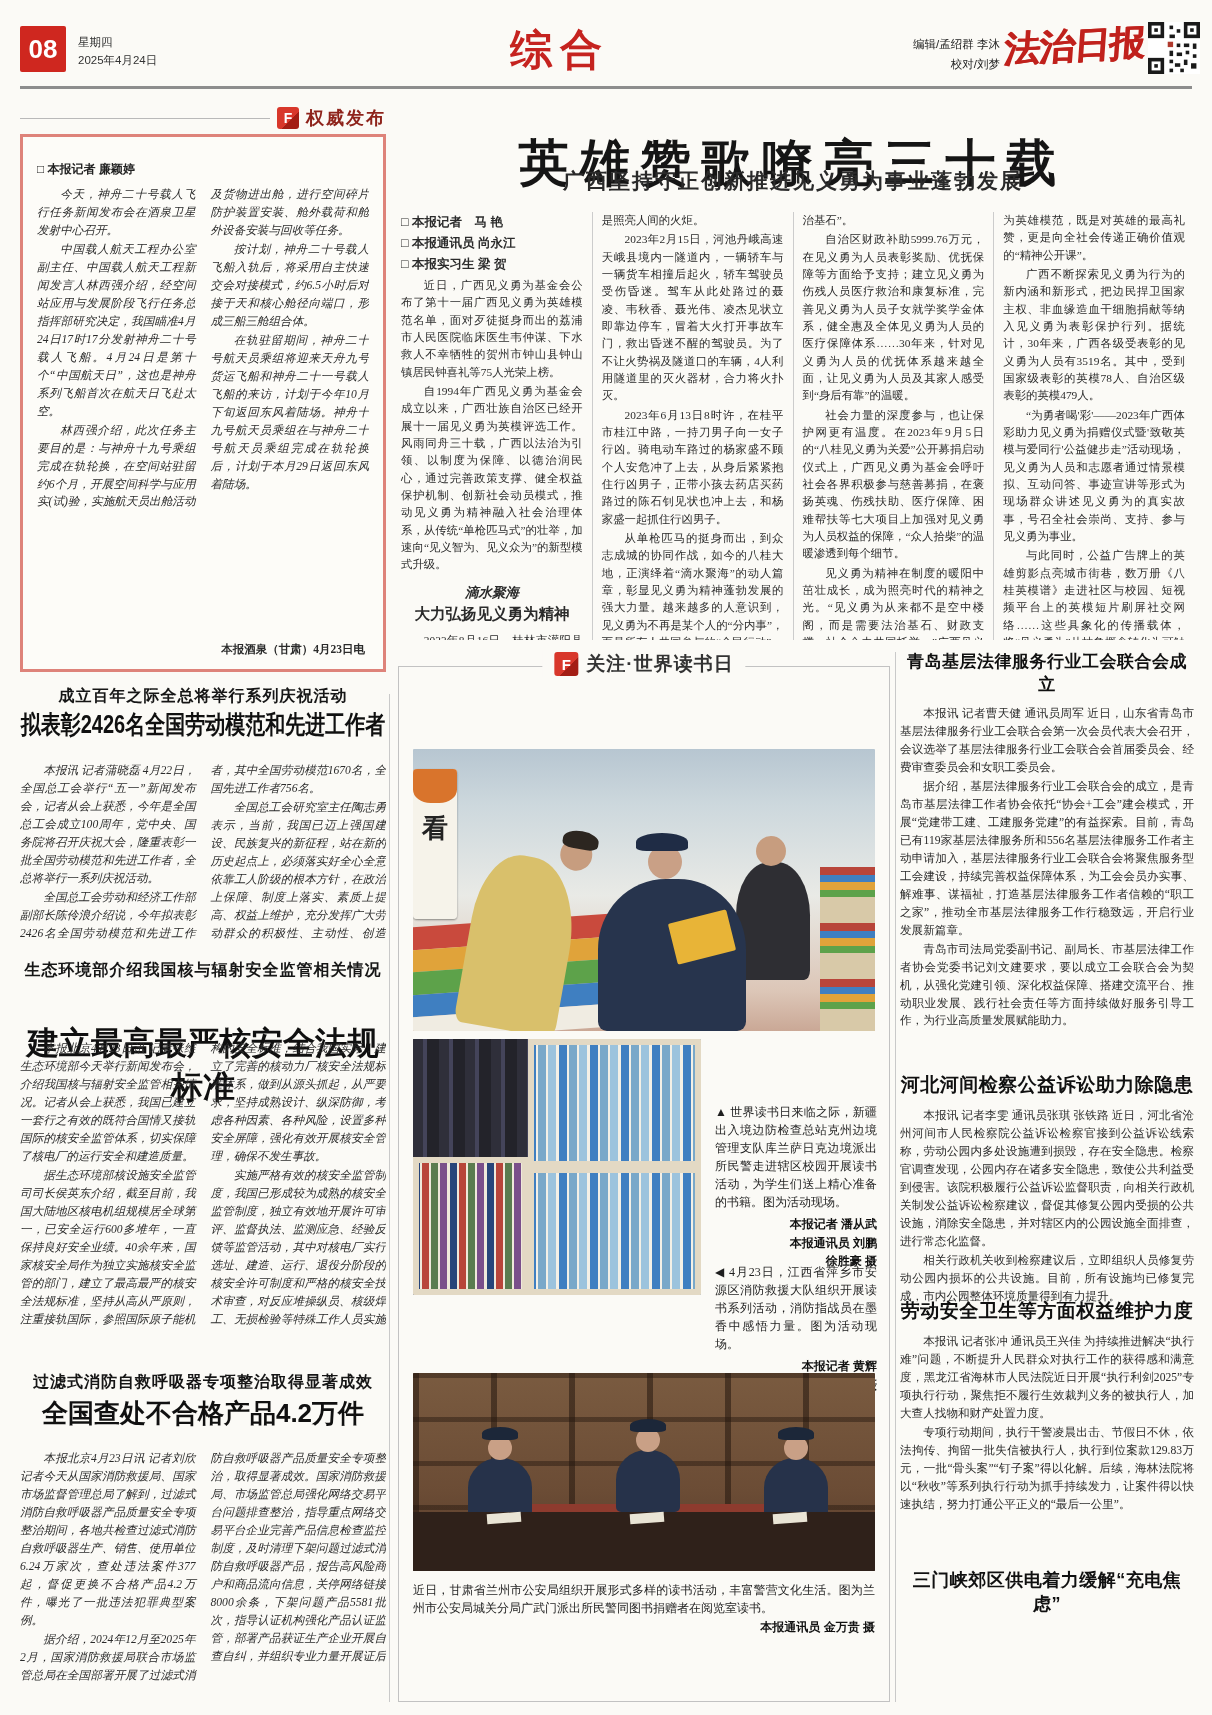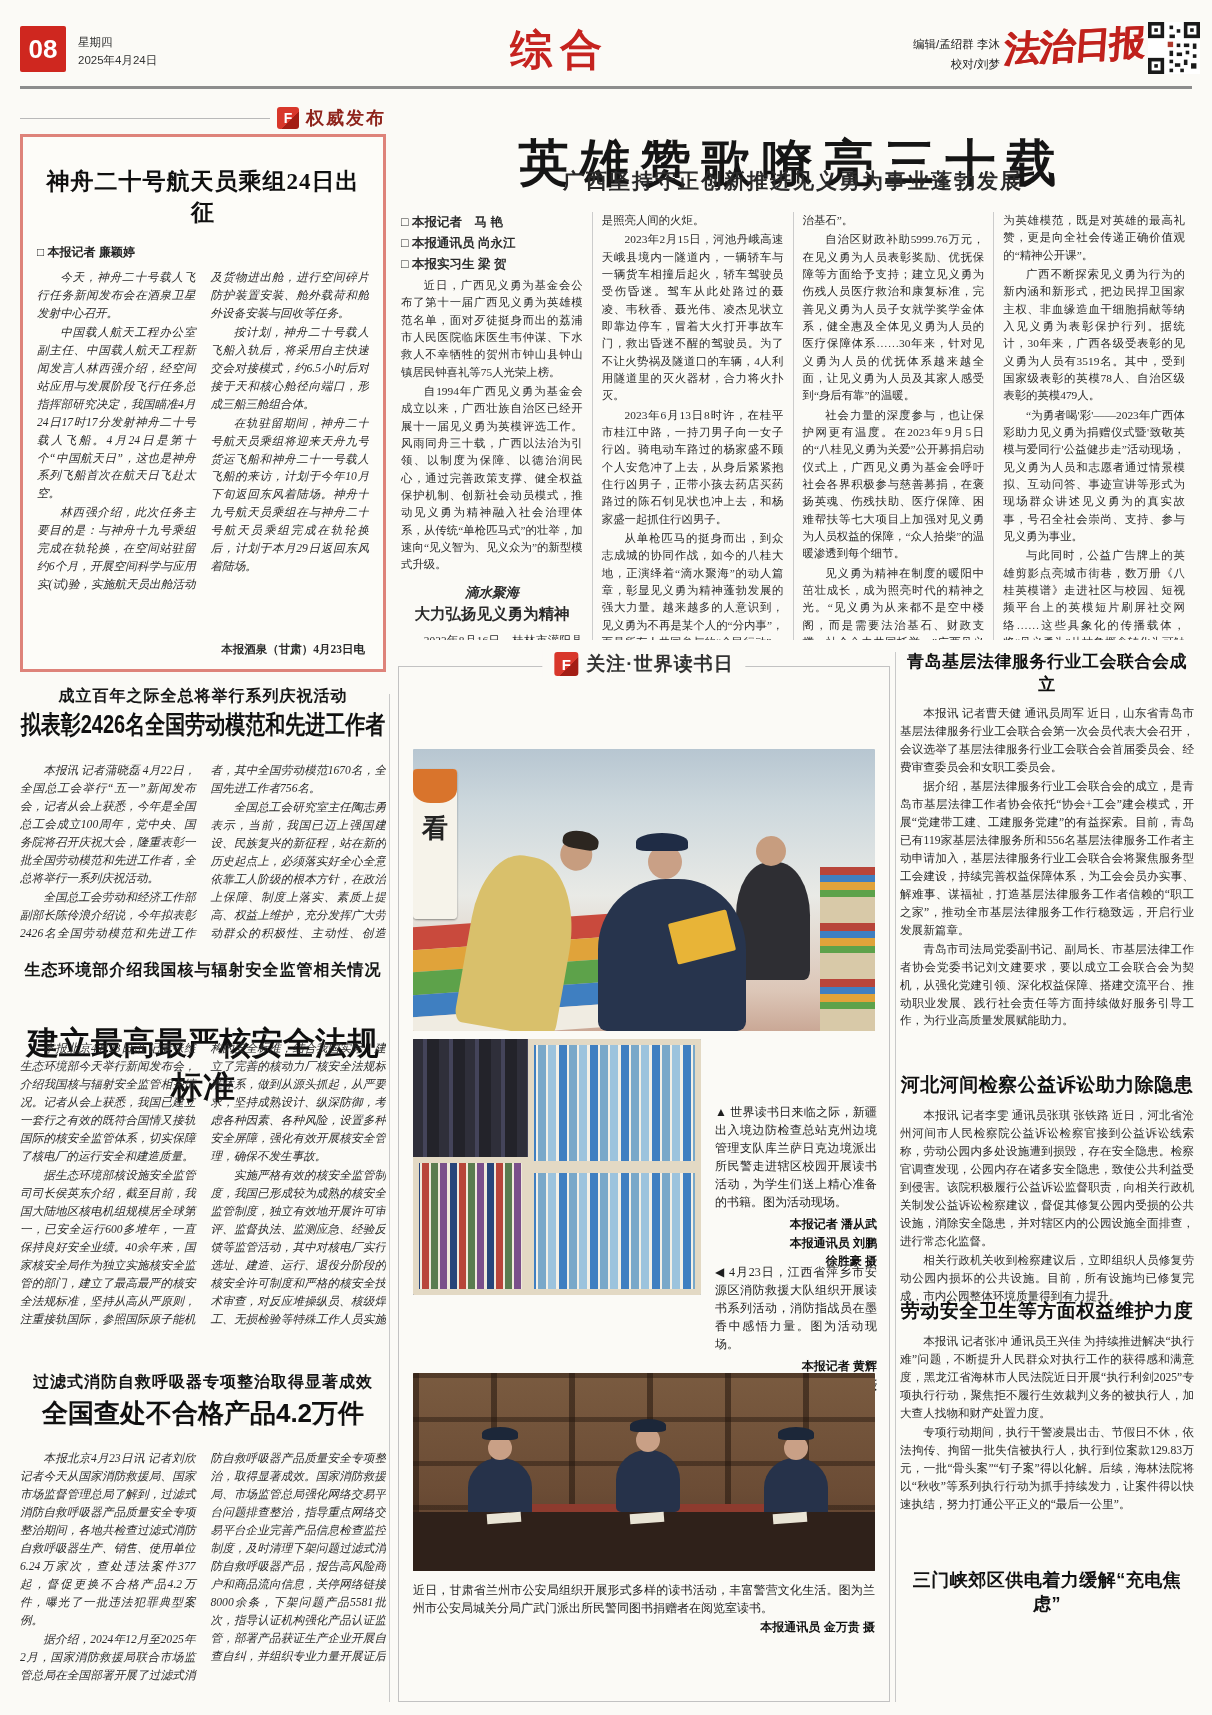--- a/index.html
+++ b/index.html
@@ -170,21 +170,20 @@
     <div class="head-rule"></div>
   </header>
 
   <div class="auth-tag">
     <div class="line"></div>
     <div class="f-icon">F</div>
     <div class="tag-label">权威发布</div>
   </div>
 
   <article class="red-box">
-    <h1 class="btitle">神舟二十号航天员乘组24日出征</h1>
     <div class="byline">□ 本报记者 廉颖婷</div>
     <div class="body cols2">
 
     <p class="para">今天，神舟二十号载人飞行任务新闻发布会在酒泉卫星发射中心召开。</p>
         <p class="para">中国载人航天工程办公室副主任、中国载人航天工程新闻发言人林西强介绍，经空间站应用与发展阶段飞行任务总指挥部研究决定，我国瞄准4月24日17时17分发射神舟二十号载人飞船。4月24日是第十个“中国航天日”，这也是神舟系列飞船首次在航天日飞赴太空。</p>
         <p class="para">林西强介绍，此次任务主要目的是：与神舟十九号乘组完成在轨轮换，在空间站驻留约6个月，开展空间科学与应用实(试)验，实施航天员出舱活动及货物进出舱，进行空间碎片防护装置安装、舱外载荷和舱外设备安装与回收等任务。</p>
         <p class="para">按计划，神舟二十号载人飞船入轨后，将采用自主快速交会对接模式，约6.5小时后对接于天和核心舱径向端口，形成三船三舱组合体。</p>
         <p class="para">在轨驻留期间，神舟二十号航天员乘组将迎来天舟九号货运飞船和神舟二十一号载人飞船的来访，计划于今年10月下旬返回东风着陆场。神舟十九号航天员乘组在与神舟二十号航天员乘组完成在轨轮换后，计划于本月29日返回东风着陆场。</p>
       </div>
     <div class="dateline">本报酒泉（甘肃）4月23日电</div>

